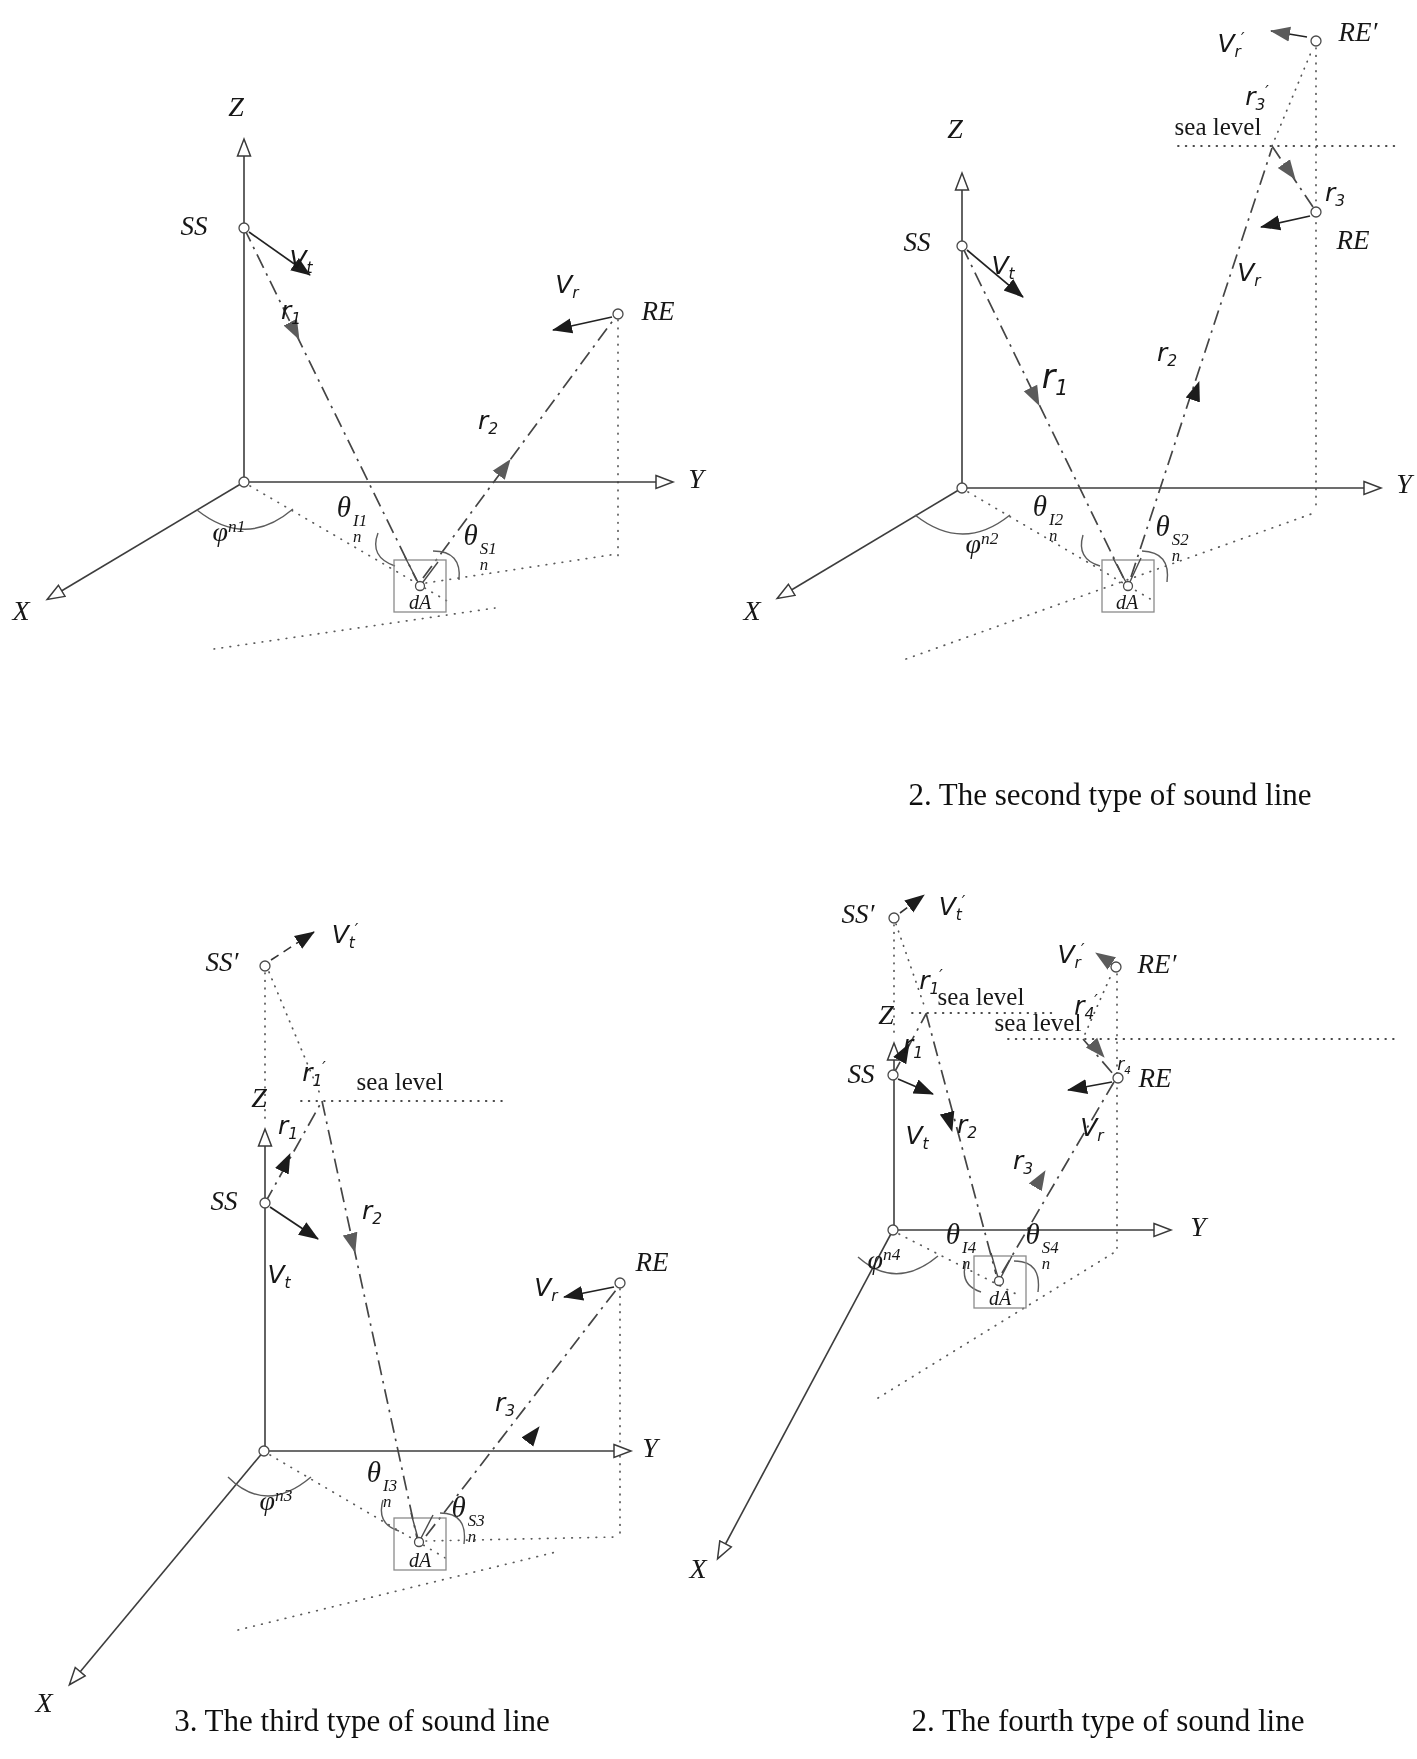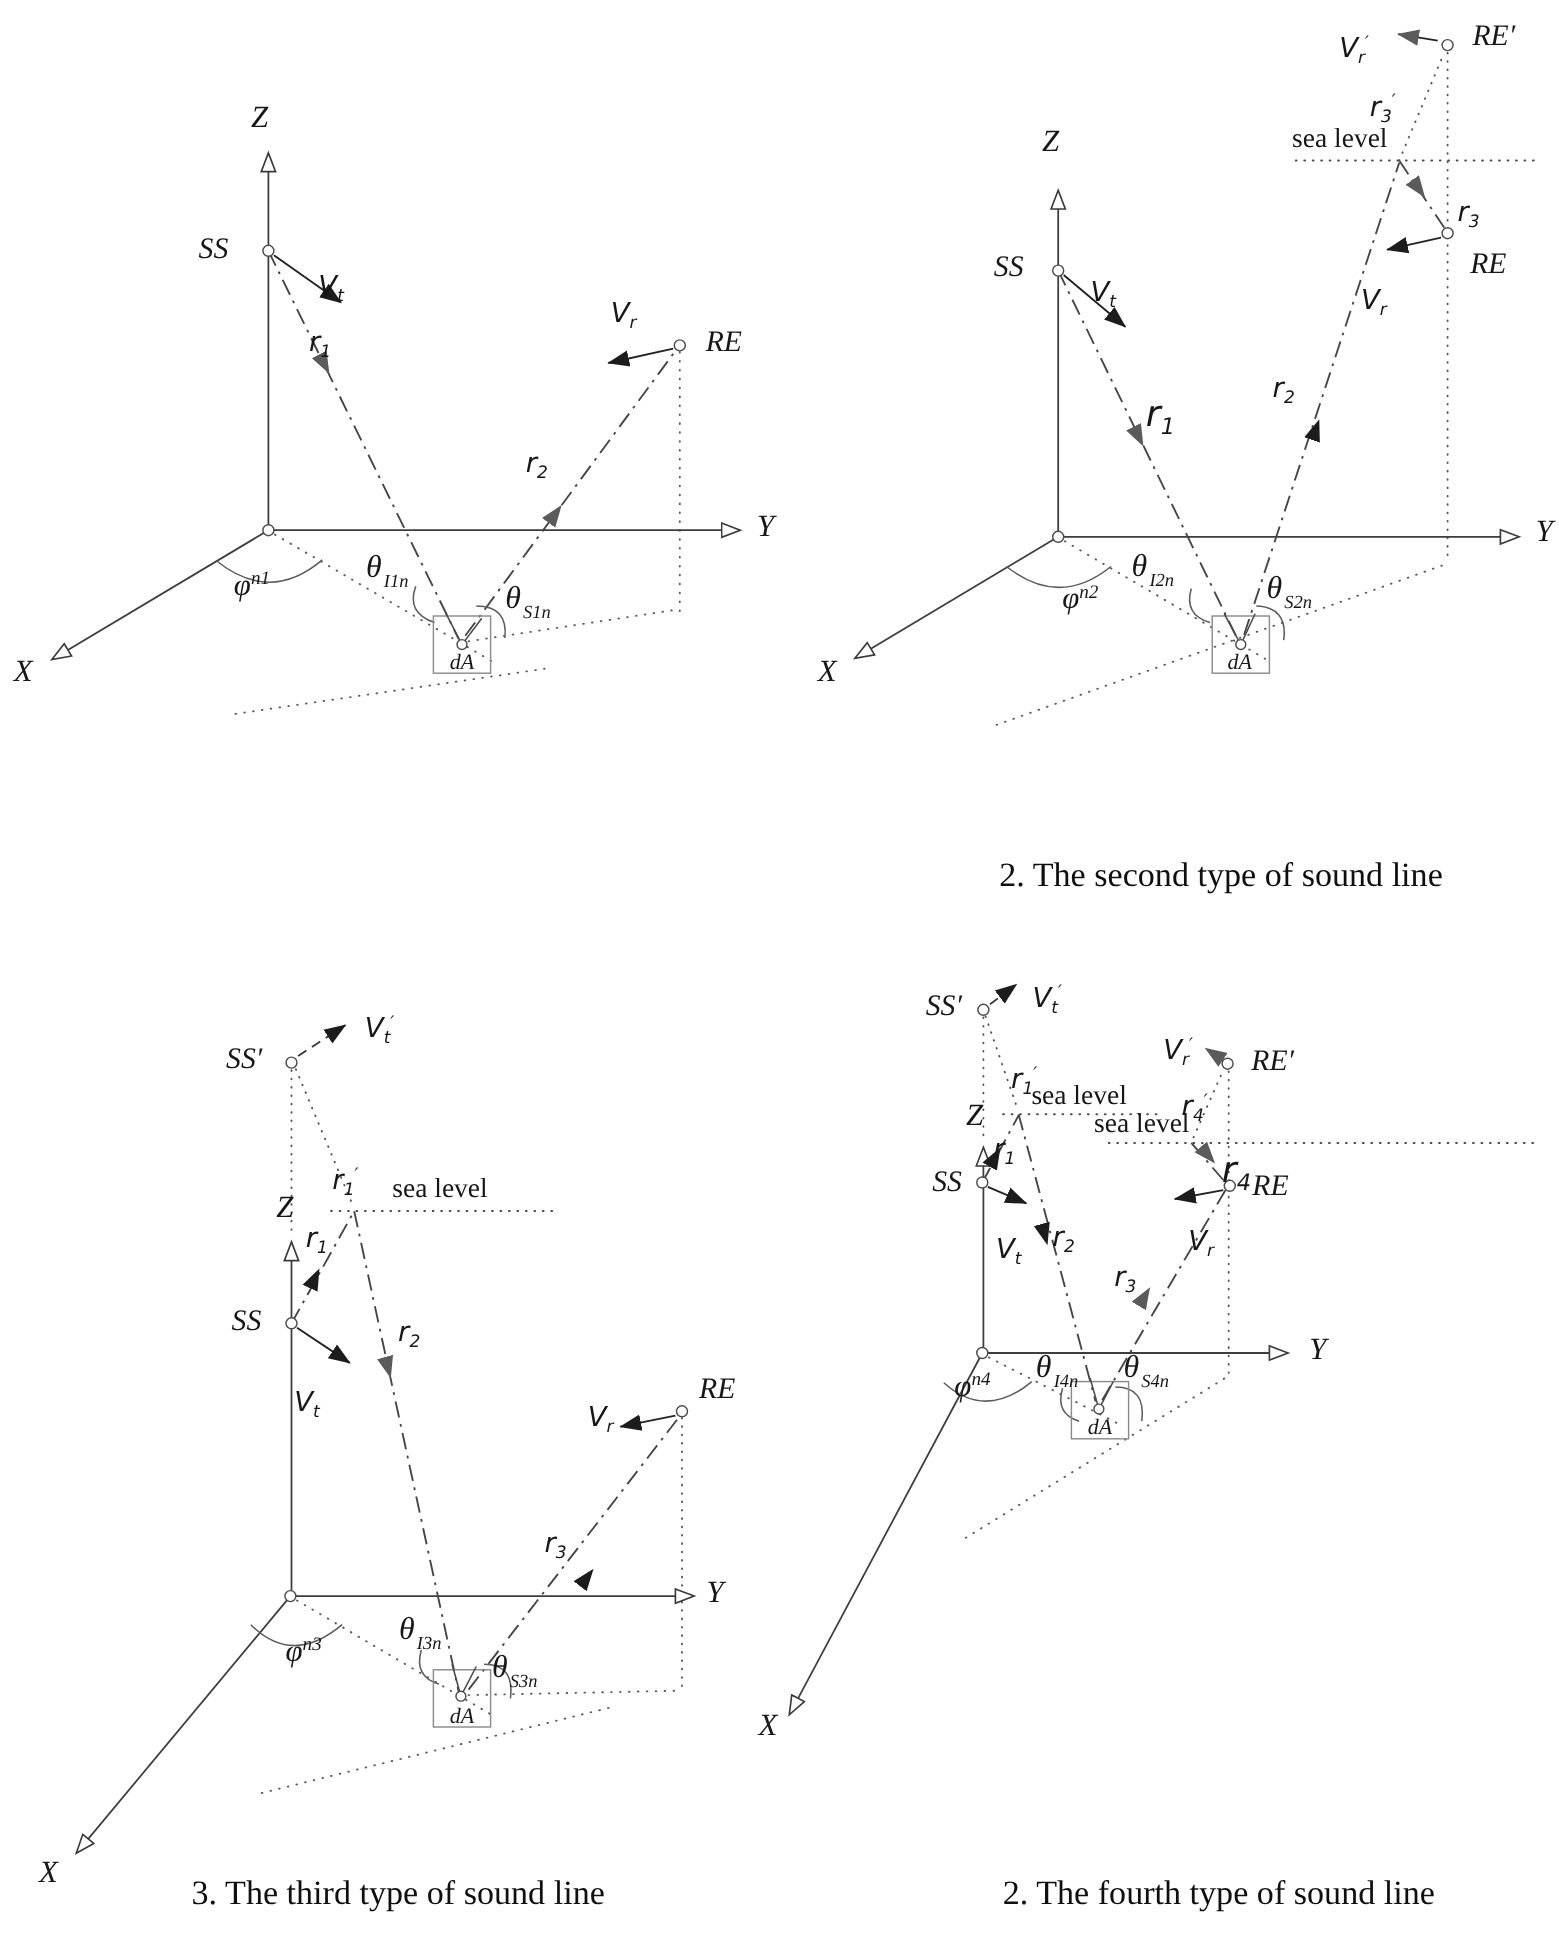--- a/index.html
+++ b/index.html
@@ -17,21 +17,21 @@
   .arc{stroke:#5c5c5c;stroke-width:1.4;fill:none;}
   .pt{fill:#ffffff;stroke:#4a4a4a;stroke-width:1.3;}
   .dabox{fill:none;stroke:#8b8b8b;stroke-width:1.3;}
   .helper{stroke:rgba(0,0,0,0);stroke-width:1;}
   .lbl{position:absolute;transform:translate(-50%,-50%);white-space:nowrap;color:#171717;line-height:1;}
   .f-serif{font-family:"Liberation Serif",serif;font-style:italic;}
   .f-serifup{font-family:"Liberation Serif",serif;font-style:normal;}
   .f-sans{font-family:"DejaVu Sans","Liberation Sans",sans-serif;font-style:italic;margin-top:17px;}
   .psub{font-size:62%;vertical-align:-0.35em;}
   .psup{font-size:62%;vertical-align:0.55em;}
-  .pss{display:inline-flex;flex-direction:row;font-size:58%;line-height:0.92;
+  .pss{display:inline-flex;flex-direction:column;font-size:58%;line-height:0.92;
        vertical-align:-0.55em;text-align:left;margin-left:2px;}
   .cap{position:absolute;transform:translate(-50%,-50%);font-family:"Liberation Serif",serif;
        font-size:31px;color:#0f0f0f;white-space:nowrap;}
 </style>
 </head>
 <body>
 
 <div id="stage">
 
 <svg width="1417" height="1759" viewBox="0 0 1417 1759">
@@ -255,21 +255,21 @@
       <div class="lbl f-serifup" style="left: 1038px; top: 1022px; font-size: 25px;"><span>sea level</span></div>
       <div class="lbl f-sans" style="left: 952px; top: 892px; font-size: 25px;"><span>V</span><span class="psub">t</span><span class="psup">′</span></div>
       <div class="lbl f-sans" style="left: 917px; top: 1121px; font-size: 25px;"><span>V</span><span class="psub">t</span></div>
       <div class="lbl f-sans" style="left: 1071px; top: 940px; font-size: 25px;"><span>V</span><span class="psub">r</span><span class="psup">′</span></div>
       <div class="lbl f-sans" style="left: 1092px; top: 1113px; font-size: 25px;"><span>V</span><span class="psub">r</span></div>
       <div class="lbl f-sans" style="left: 931px; top: 966px; font-size: 25px;"><span>r</span><span class="psub">1</span><span class="psup">′</span></div>
       <div class="lbl f-sans" style="left: 913px; top: 1030px; font-size: 25px;"><span>r</span><span class="psub">1</span></div>
       <div class="lbl f-sans" style="left: 967px; top: 1110px; font-size: 25px;"><span>r</span><span class="psub">2</span></div>
       <div class="lbl f-sans" style="left: 1023px; top: 1146px; font-size: 25px;"><span>r</span><span class="psub">3</span></div>
       <div class="lbl f-sans" style="left: 1086px; top: 991px; font-size: 25px;"><span>r</span><span class="psub">4</span><span class="psup">′</span></div>
-      <div class="lbl f-sans" style="left: 1124px; top: 1049px; font-size: 33px;"><span>r</span><span class="psub">4</span></div>
+      <div class="lbl f-sans" style="left: 1124px; top: 1049px; font-size: 17px;"><span>r</span><span class="psub">4</span></div>
       <div class="lbl f-serif" style="left: 1000px; top: 1298px; font-size: 20px;"><span>dA</span></div>
       <div class="lbl f-serif" style="left: 884px; top: 1260px; font-size: 28px;"><span>φ</span><span class="psup">n4</span></div>
       <div class="lbl f-serif" style="left: 961px; top: 1246px; font-size: 29px;"><span>θ</span><span class="pss">
           <span>I4</span>
           <span>n</span>
         </span></div>
       <div class="lbl f-serif" style="left: 1042px; top: 1246px; font-size: 29px;"><span>θ</span><span class="pss">
           <span>S4</span>
           <span>n</span>
         </span></div>

